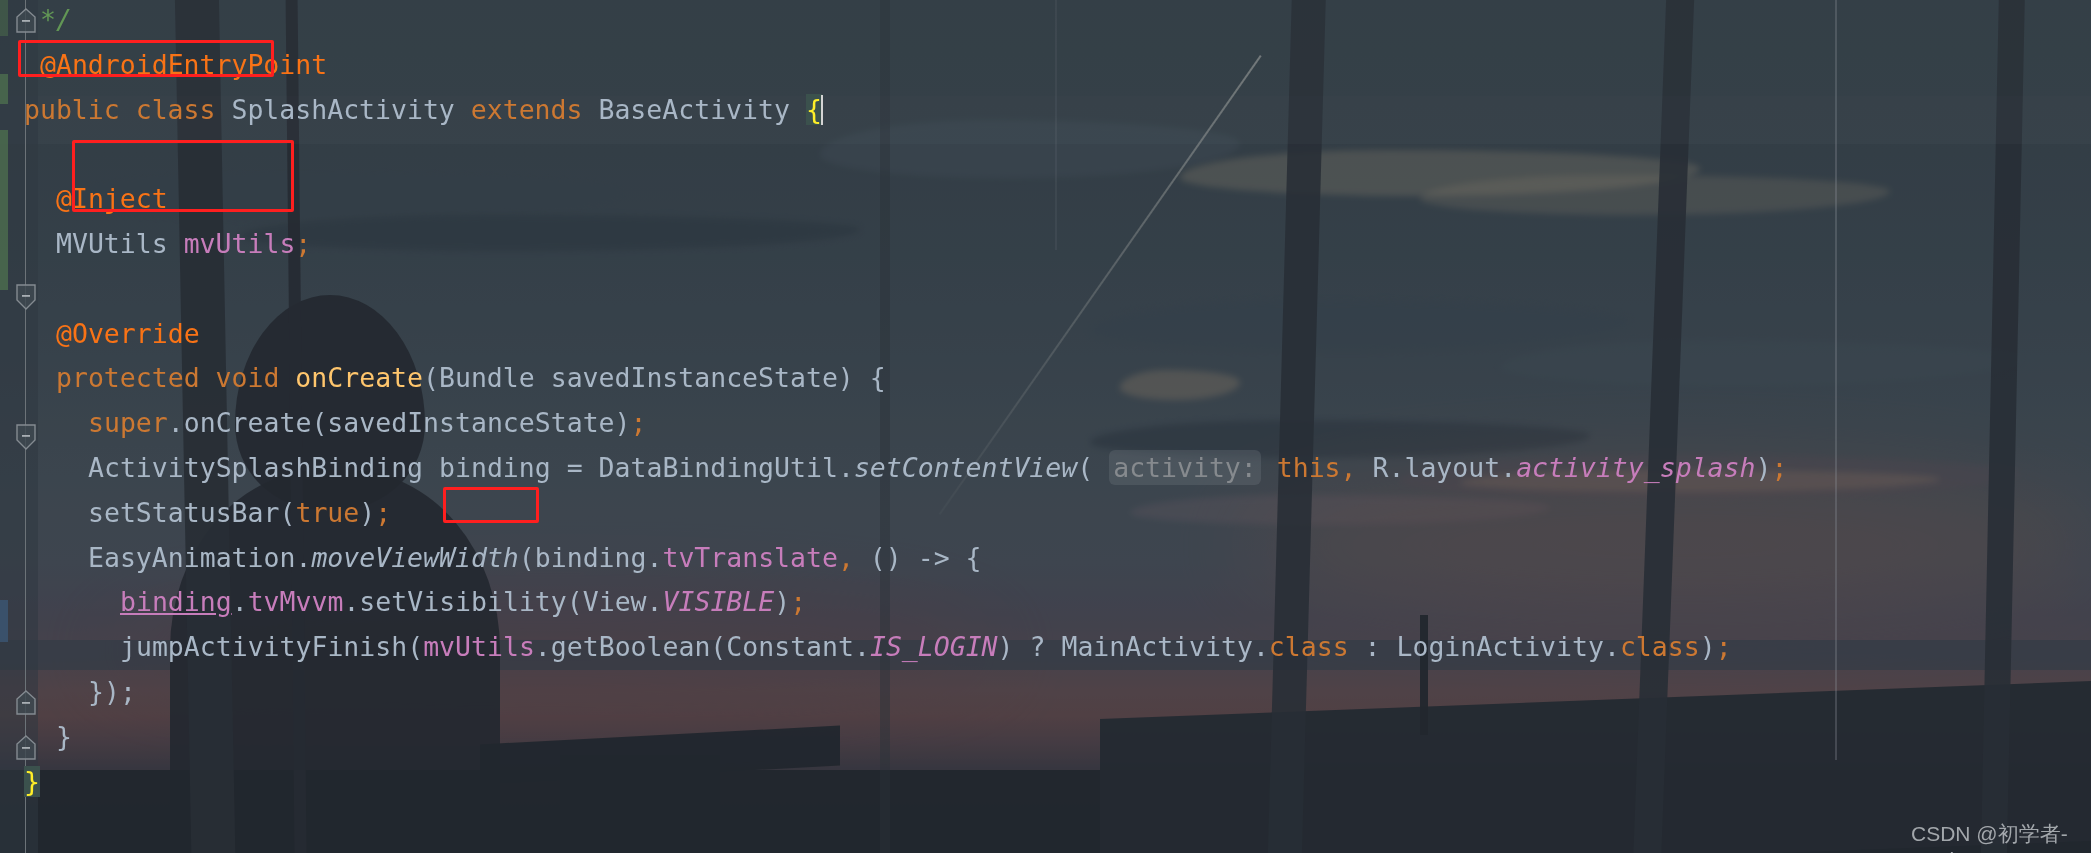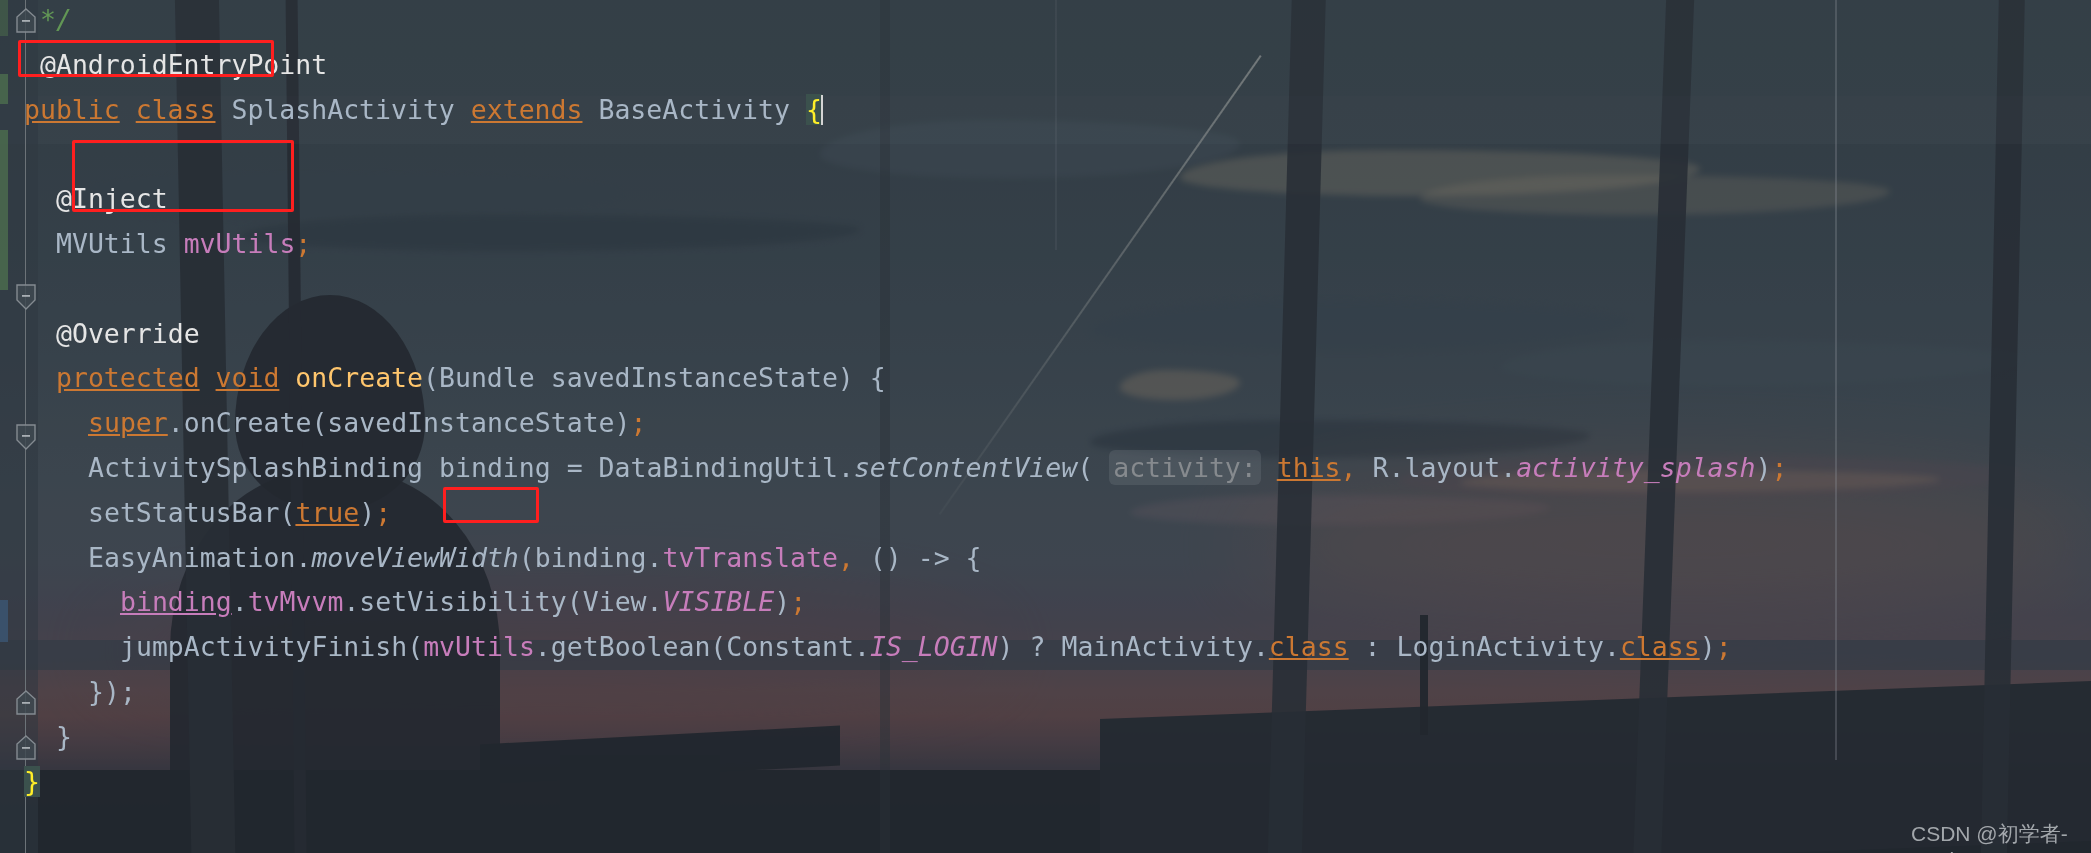--- a/index.html
+++ b/index.html
@@ -78,22 +78,22 @@
     font-family:"DejaVu Sans Mono","Liberation Mono",monospace;
     font-size:26.5px;
     line-height:44.8px;
     letter-spacing:0px;
     white-space:pre;
     color:#a9b7c6;
   }
   .line{position:absolute;left:0;height:44.8px;white-space:pre;}
 
   
-  .kw{color:#cc7832;text-decoration:underline;}
-  .anno{color:#e5e5e5;}
+  .kw{color:#cc7832;}
+  .anno{color:#f97316;}
   .cmt{color:#629755;font-style:italic;}
   .id{color:#a9b7c6;}
   .cls{color:#a9b7c6;}
   .meth{color:#ffc66d;}
   .methi{color:#a9b7c6;font-style:italic;}
   .fld{color:#c77dbb;}
   .stat{color:#c77dbb;font-style:italic;}
   .punc{color:#a9b7c6;}
   .semi{color:#cc7832;}
   .under{text-decoration:underline;text-decoration-color:#c77dbb;}

